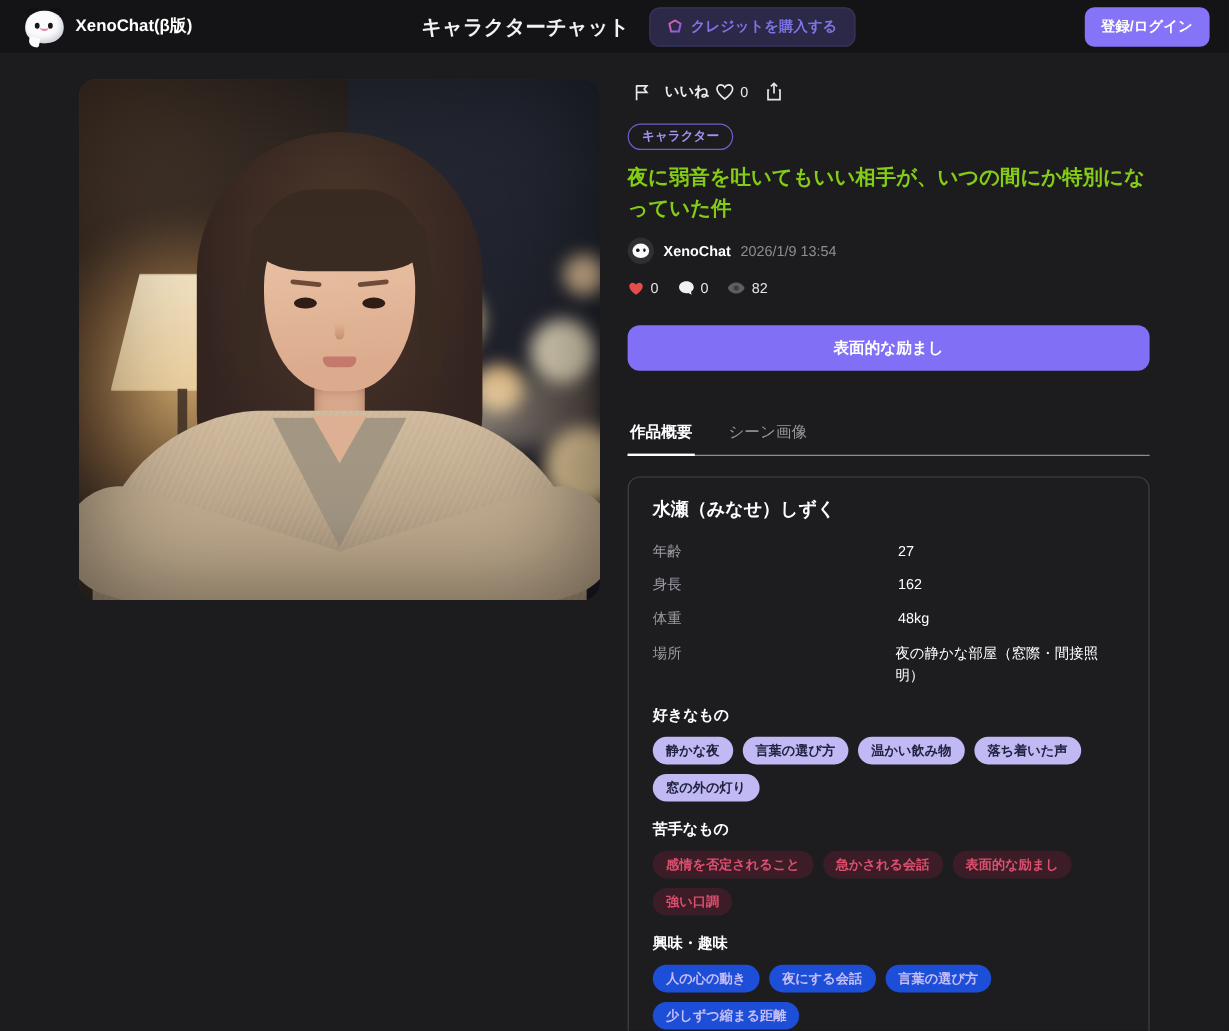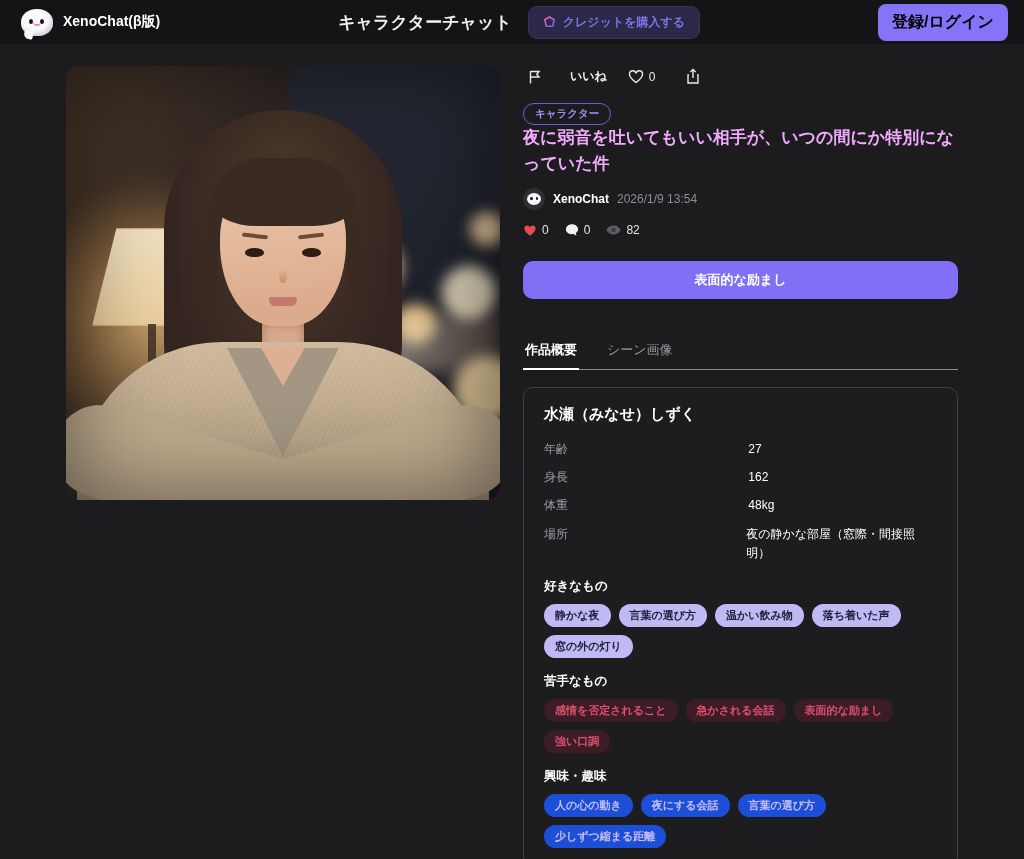--- a/index.html
+++ b/index.html
@@ -25,22 +25,22 @@
   .panda .eye.l { left:9px; } .panda .eye.r { right:10px; }
   .panda .smile { position:absolute; left:13px; top:14px; width:8px; height:6px; border:2px solid #e98ba0; border-top:none; border-left:none; border-right:none; border-radius:0 0 8px 8px; }
   .nav-link { margin-left:auto; font-size:17px; font-weight:bold; color:#f2f2f4; cursor:pointer; }
   .credit-btn {
     margin-left:16px; display:flex; align-items:center; gap:7px;
     background:#2b2947; border:1px solid #37345c; border-radius:9px;
     padding:7px 14px; font-size:12px; font-weight:bold; color:#7d74e6; cursor:pointer;
   }
   .gem { width:13px; height:13px; }
   .login-btn {
-    margin-left:auto; background:#8574f7; color:#000000; border:none; border-radius:8px;
-    padding:8px 14px; font-size:16px; font-weight:bold; cursor:pointer;
+    margin-left:auto; background:#8574f7; color:#ffffff; border:none; border-radius:8px;
+    padding:8px 14px; font-size:12px; font-weight:bold; cursor:pointer;
   }
   
   .main { display:flex; padding:22px 66px 0 66px; gap:23px; }
   .left-col { width:434px; flex:0 0 auto; }
   .right-col { width:435px; flex:1 1 auto; min-width:0; }
 
   
   .portrait { position:relative; width:434px; height:434px; border-radius:14px; overflow:hidden; background:linear-gradient(105deg,#49372a 0%,#2f2722 38%,#232029 62%,#1b1b24 100%); }
   .p-window { position:absolute; right:0; top:0; width:210px; height:330px; background:linear-gradient(180deg,#262b37 0%,#1e2029 80%,transparent 100%); opacity:.85; }
   .p-glow { position:absolute; left:-50px; top:110px; width:280px; height:280px; border-radius:50%; background:radial-gradient(circle, rgba(255,206,132,.75) 0%, rgba(255,180,95,.28) 45%, transparent 70%); filter:blur(10px); }
@@ -75,29 +75,29 @@
   .p-body { position:absolute; left:50%; top:276px; transform:translateX(-50%); width:412px; height:170px; background:linear-gradient(180deg,#cfb99c 0%,#a8937a 100%); border-radius:145px 150px 0 0;
     background-image:repeating-linear-gradient(115deg, rgba(255,255,255,.05) 0 2px, transparent 2px 5px), linear-gradient(180deg,#cfb99c 0%,#a8937a 100%); }
   .p-vneck { position:absolute; left:50%; top:282px; transform:translateX(-50%); width:112px; height:108px; background:#a39784; clip-path:polygon(0 0,100% 0,50% 100%); }
   .p-chest { position:absolute; left:50%; top:280px; transform:translateX(-50%); width:46px; height:40px; background:#ddb093; clip-path:polygon(0 0,100% 0,50% 100%); }
   .p-arm { position:absolute; width:262px; height:92px; background:#c1ac8f; border-radius:52px; top:364px; }
   .p-arm.l { left:-16px; transform:rotate(17deg); }
   .p-arm.r { right:-16px; transform:rotate(-17deg); }
   .p-vignette { position:absolute; inset:0; box-shadow:inset 0 0 95px rgba(0,0,0,.55); border-radius:14px; }
 
   
-  .action-row { display:flex; gap:21px; padding:2px 4px; }
+  .action-row { display:flex; gap:5px; padding:2px 4px; }
   .icon-btn { display:flex; align-items:center; gap:5px; color:#e9e9ec; cursor:pointer; background:none; border:none; font-size:12px; }
   .like-label { font-size:12px; font-weight:bold; color:#f0f0f2; margin-left:6px; }
   .count { font-size:12px; color:#e9e9ec; }
   .badge {
     display:inline-block; margin-top:16px; padding:3px 11px; border:1px solid #6c5ed0;
     border-radius:999px; color:#a193f2; font-size:10.5px; font-weight:bold;
   }
-  .title { font-size:17px; font-weight:bold; line-height:1.5; color:#f0abfc; }
+  .title { margin-top:10px; font-size:17px; font-weight:bold; line-height:1.5; color:#84cc16; }
   .author-row { display:flex; align-items:center; gap:8px; margin-top:12px; }
   .avatar { position:relative; width:22px; height:22px; border-radius:50%; background:#2e2e33; flex:0 0 auto; }
   .avatar .a-face { position:absolute; left:4px; top:5px; width:14px; height:12px; background:#fafafc; border-radius:50%; }
   .avatar .a-eye { position:absolute; width:2.5px; height:3px; background:#17171a; border-radius:50%; top:9px; }
   .avatar .a-eye.l { left:7px; } .avatar .a-eye.r { right:7px; }
   .author-name { font-size:12px; font-weight:bold; color:#fff; }
   .post-date { font-size:12px; color:#8d8d95; }
   .stats-row { display:flex; align-items:center; gap:16px; margin-top:13px; }
   .stat { display:flex; align-items:center; gap:5px; font-size:12px; color:#e5e5e8; }
   .cta-btn {

